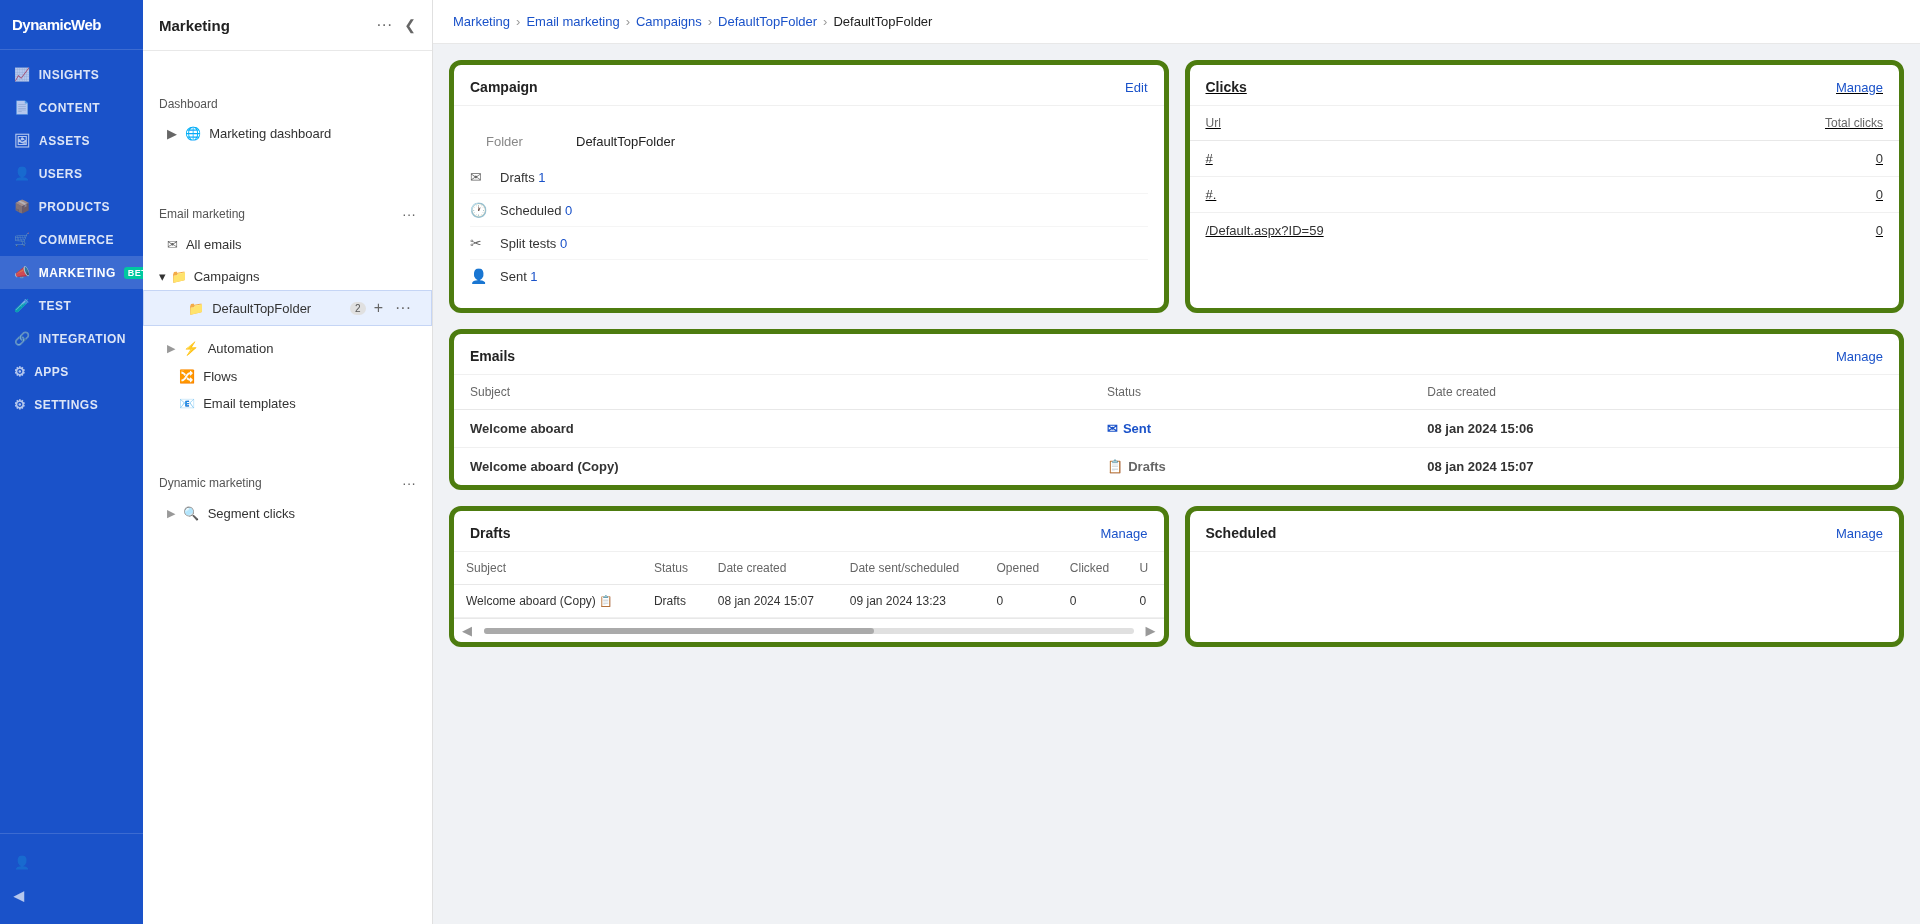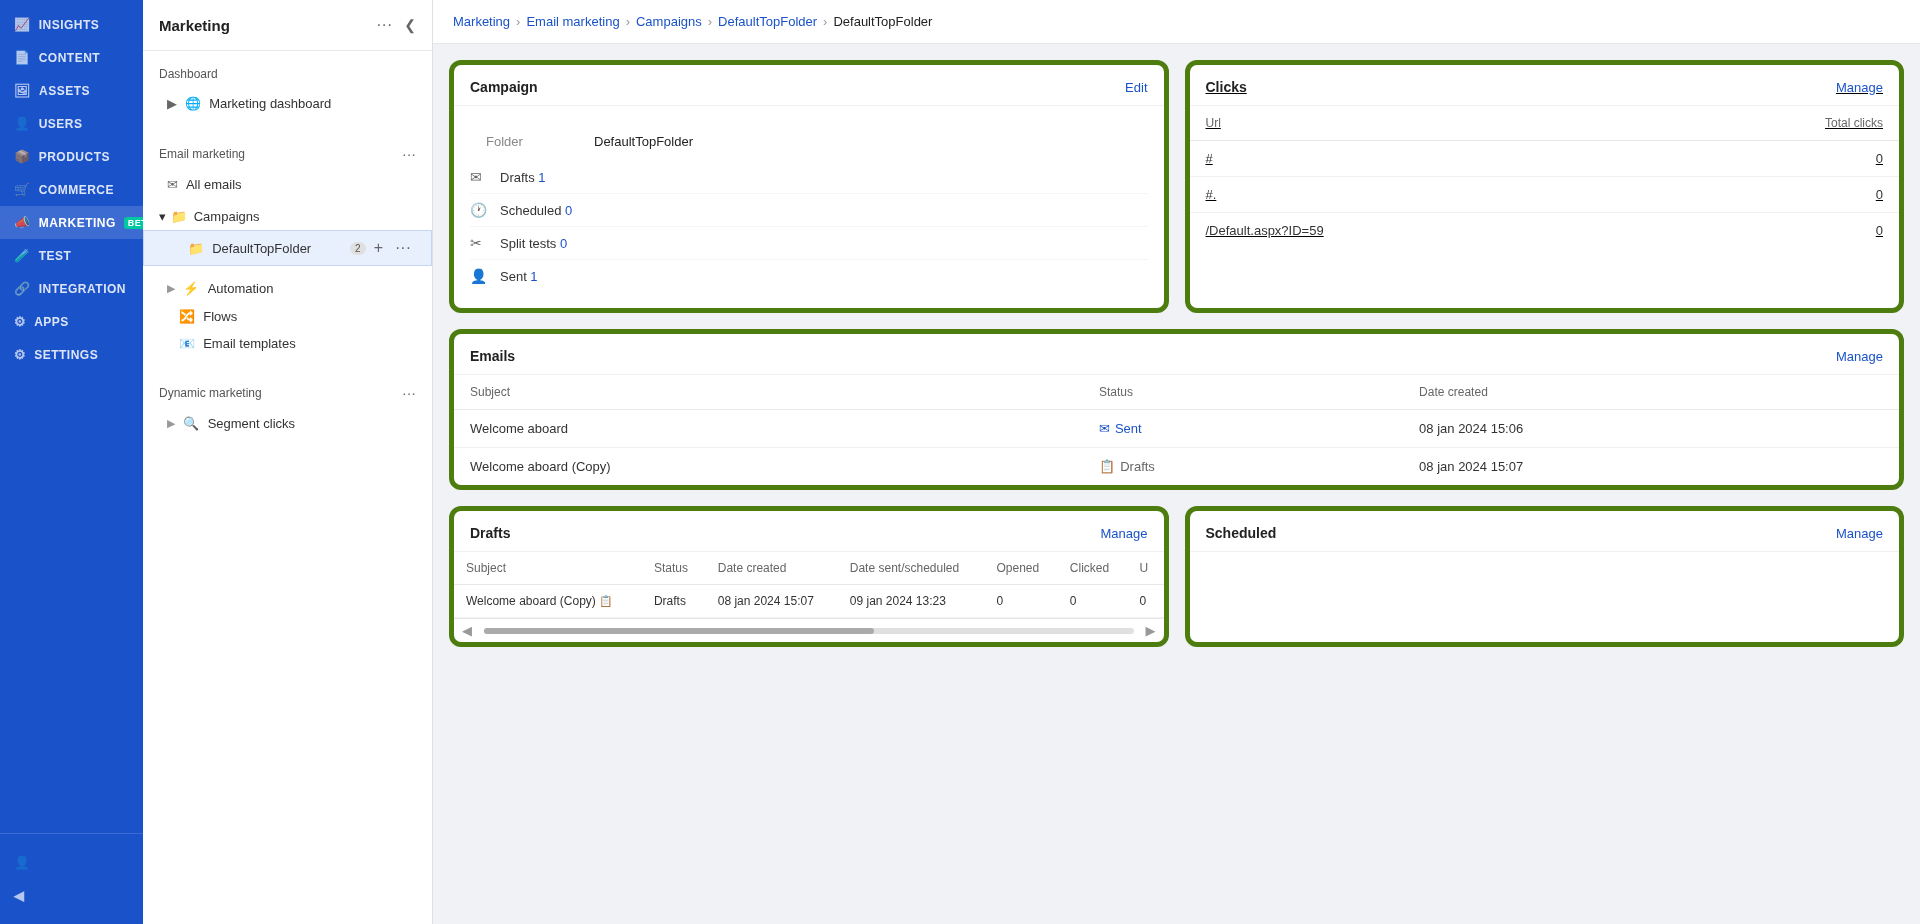--- a/index.html
+++ b/index.html
@@ -73,20 +73,21 @@
     .secondary-header-actions { display: flex; gap: 8px; align-items: center; }
     .icon-btn { background: none; border: none; cursor: pointer; color: #666; font-size: 16px; padding: 2px 4px; }
     .collapse-btn { background: none; border: none; cursor: pointer; color: #666; font-size: 14px; }
 
     .sidebar-section { padding: 12px 0; }
     .sidebar-section-header {
       display: flex;
       align-items: center;
       justify-content: space-between;
       padding: 4px 16px 8px;
+      margin-top: 30px;
     }
     .sidebar-section-title { font-size: 12px; color: #555; font-weight: 500; }
     .sidebar-section-more { color: #666; font-size: 14px; cursor: pointer; background: none; border: none; }
 
     .sidebar-item {
       display: flex;
       align-items: center;
       gap: 8px;
       padding: 7px 16px 7px 24px;
       color: #333;
@@ -253,20 +254,21 @@
       font-size: 12px;
       color: #666;
       font-weight: 500;
       border-bottom: 1px solid #e8e8e8;
     }
     .emails-table td {
       padding: 11px 16px;
       font-size: 13px;
       color: #333;
       border-bottom: 1px solid #f0f0f0;
+      font-weight: bold;
     }
     .emails-table tr:last-child td { border-bottom: none; }
     .status-sent { color: #1a52c9; display: flex; align-items: center; gap: 5px; }
     .status-draft { color: #666; display: flex; align-items: center; gap: 5px; }
 
     
     .drafts-card { grid-column: 1; grid-row: 3; }
     .scheduled-card { grid-column: 2; grid-row: 3; }
 
     .drafts-table { width: 100%; border-collapse: collapse; font-size: 12px; }
@@ -303,30 +305,31 @@
     }
     .scroll-thumb {
       height: 6px;
       background: #aaa;
       border-radius: 3px;
       width: 60%;
     }
 
     .folder-row {
       display: flex;
-      gap: 28px;
+      gap: 10px;
       padding: 12px 16px 8px;
     }
     .folder-label-col { color: #888; font-size: 13px; min-width: 80px; }
     .folder-val-col { color: #222; font-size: 13px; font-weight: 500; }
   </style>
 </head>
 <body>
 
 <div class="brand-sidebar">
+  <div class="brand-logo">DynamicWeb</div>
   <div class="nav-items">
     <div class="nav-item">
       <span class="nav-icon">📈</span>
       <span>INSIGHTS</span>
     </div>
     <div class="nav-item">
       <span class="nav-icon">📄</span>
       <span>CONTENT</span>
     </div>
     <div class="nav-item">

